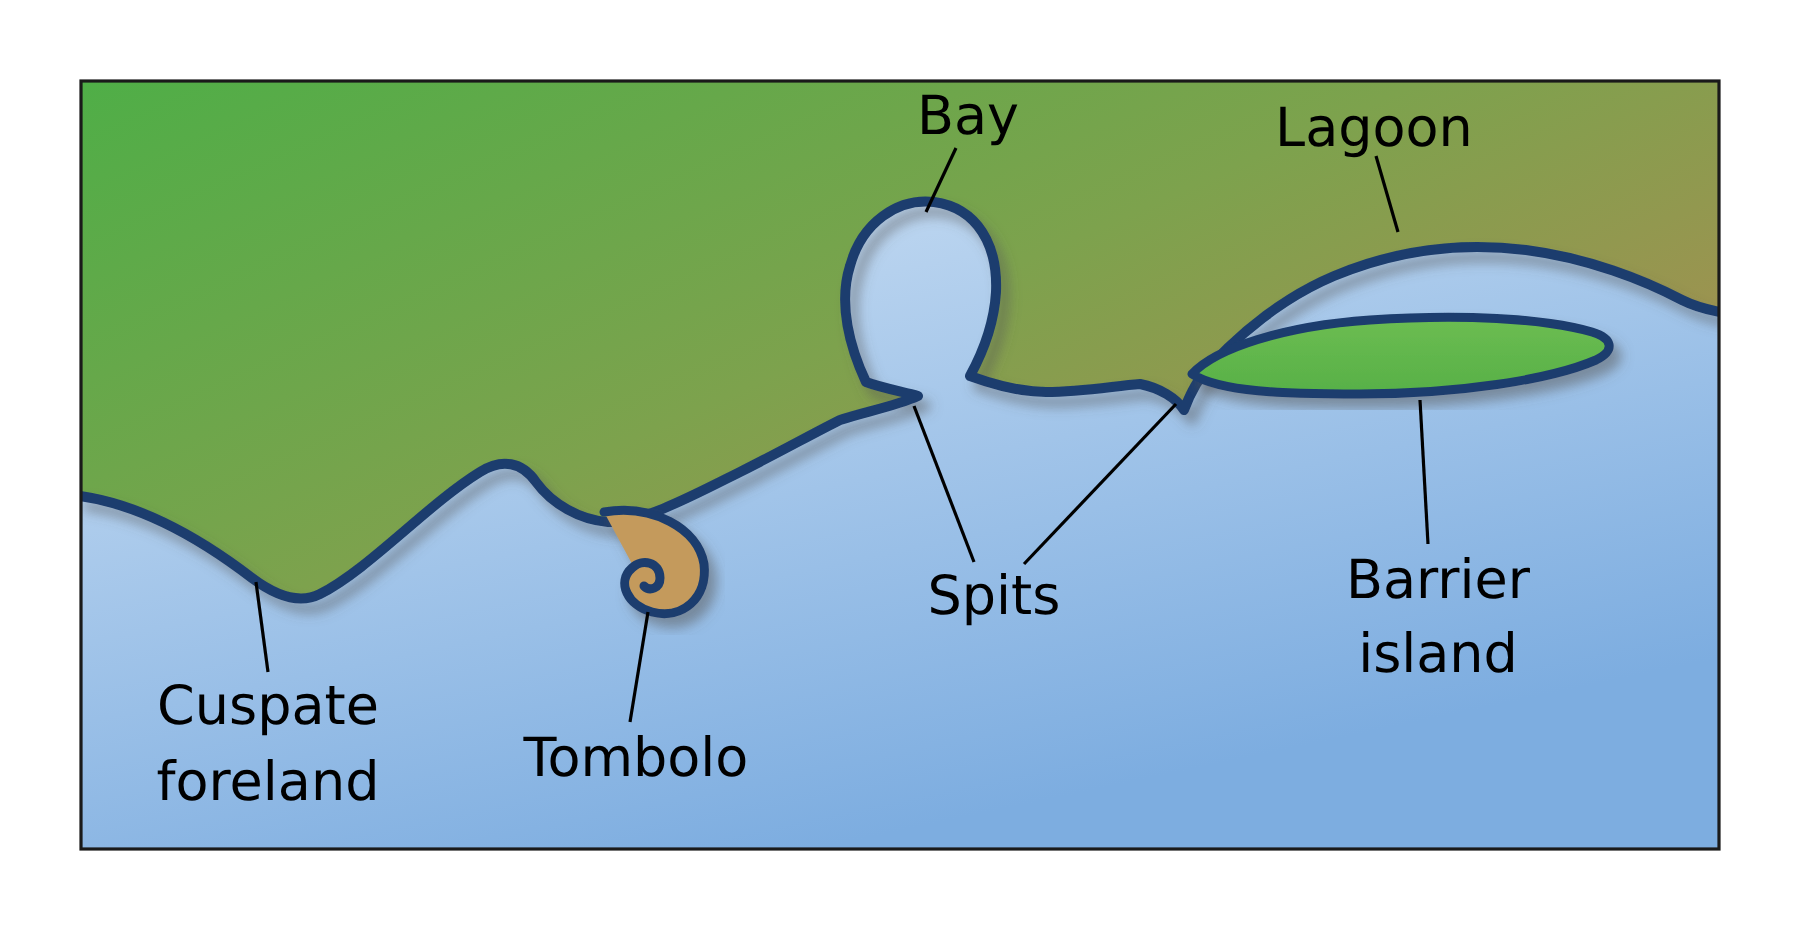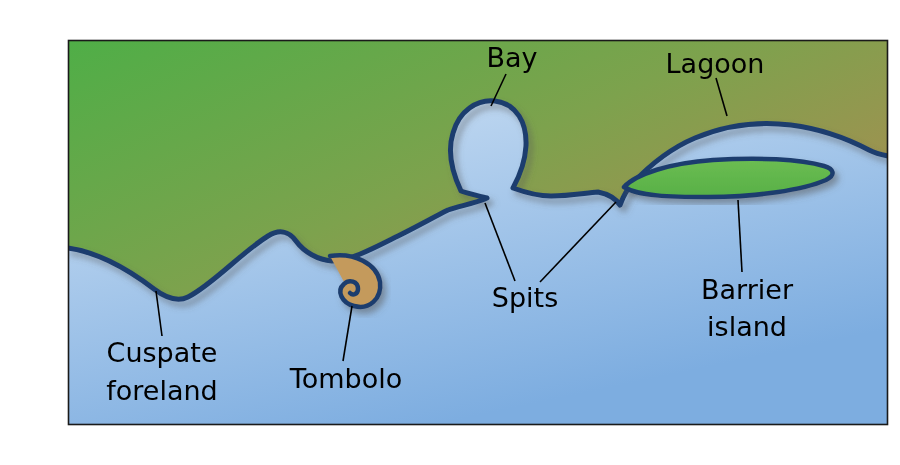--- a/index.html
+++ b/index.html
@@ -6,21 +6,20 @@
     margin: 0;
     padding: 0;
     background: #ffffff;
   }
   .stage {
     position: relative;
     width: 764px;
     height: 465px;
     background: #ffffff;
     font-family: "DejaVu Sans", "Liberation Sans", sans-serif;
-    padding-left: 28px;
   }
   svg { display: block; }
   .label {
     font-family: "DejaVu Sans", "Liberation Sans", sans-serif;
     font-size: 27px;
     fill: #000000;
   }
   .leader {
     stroke: #000000;
     stroke-width: 1.6;

